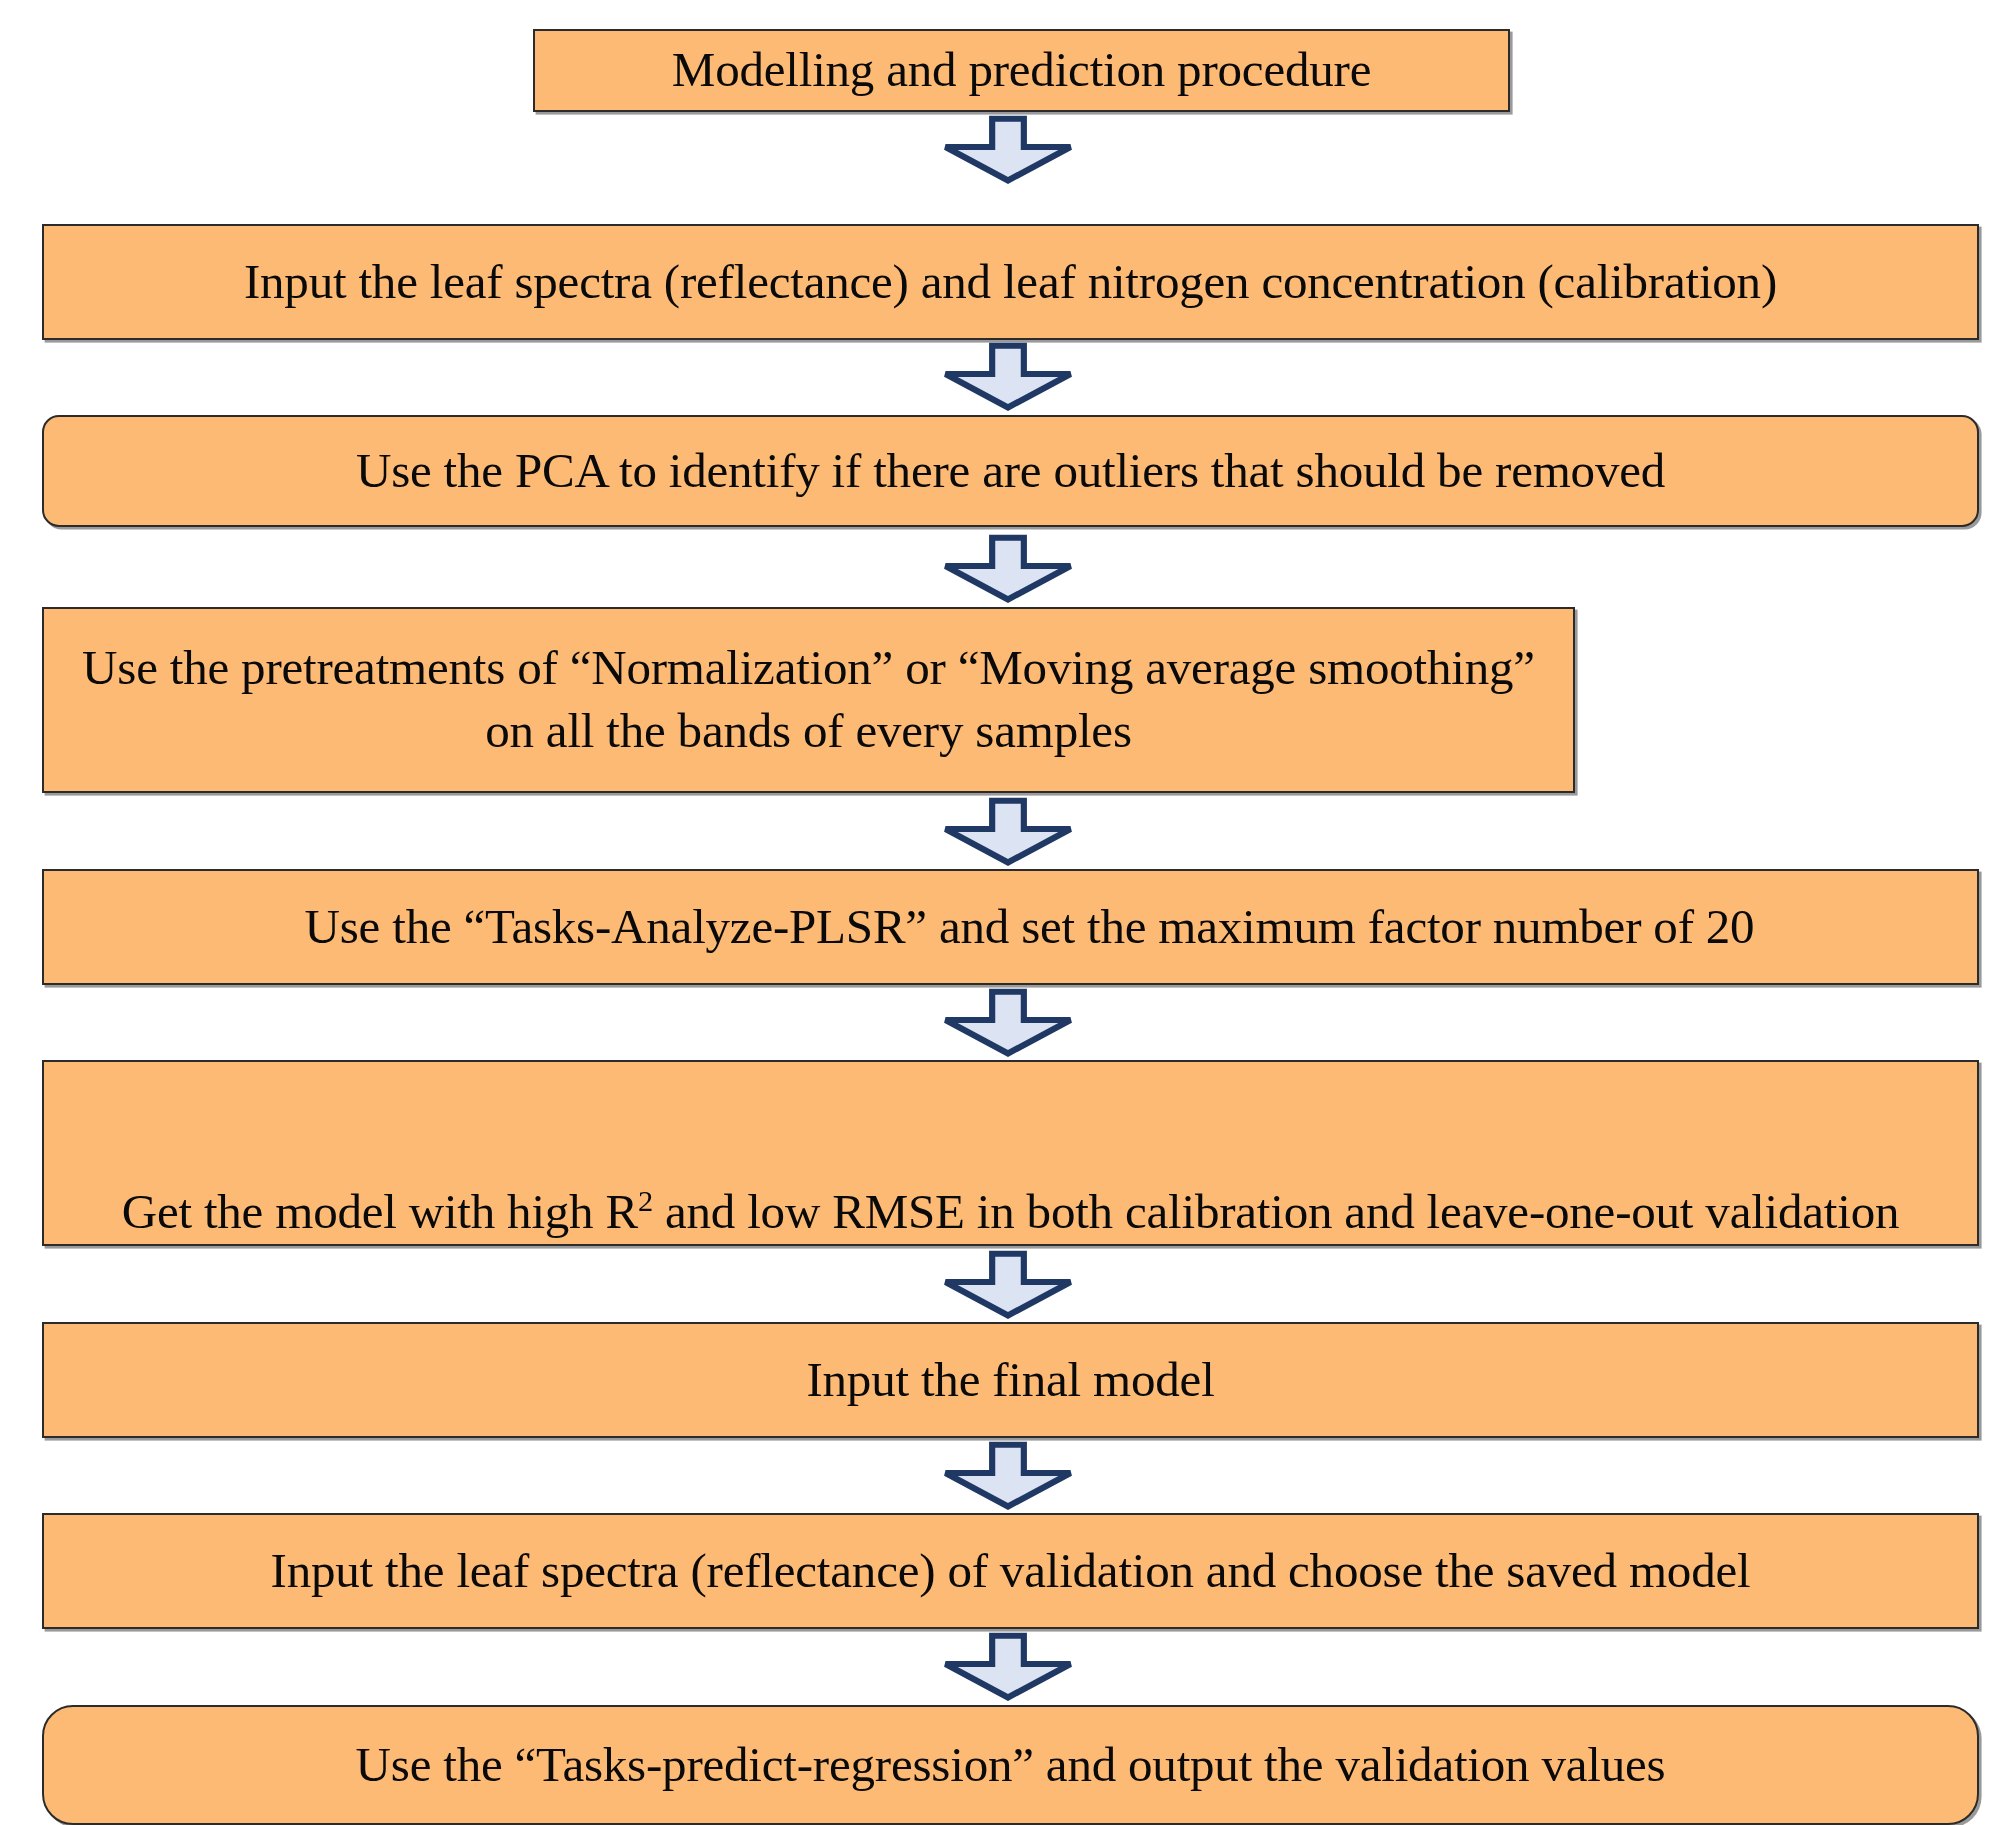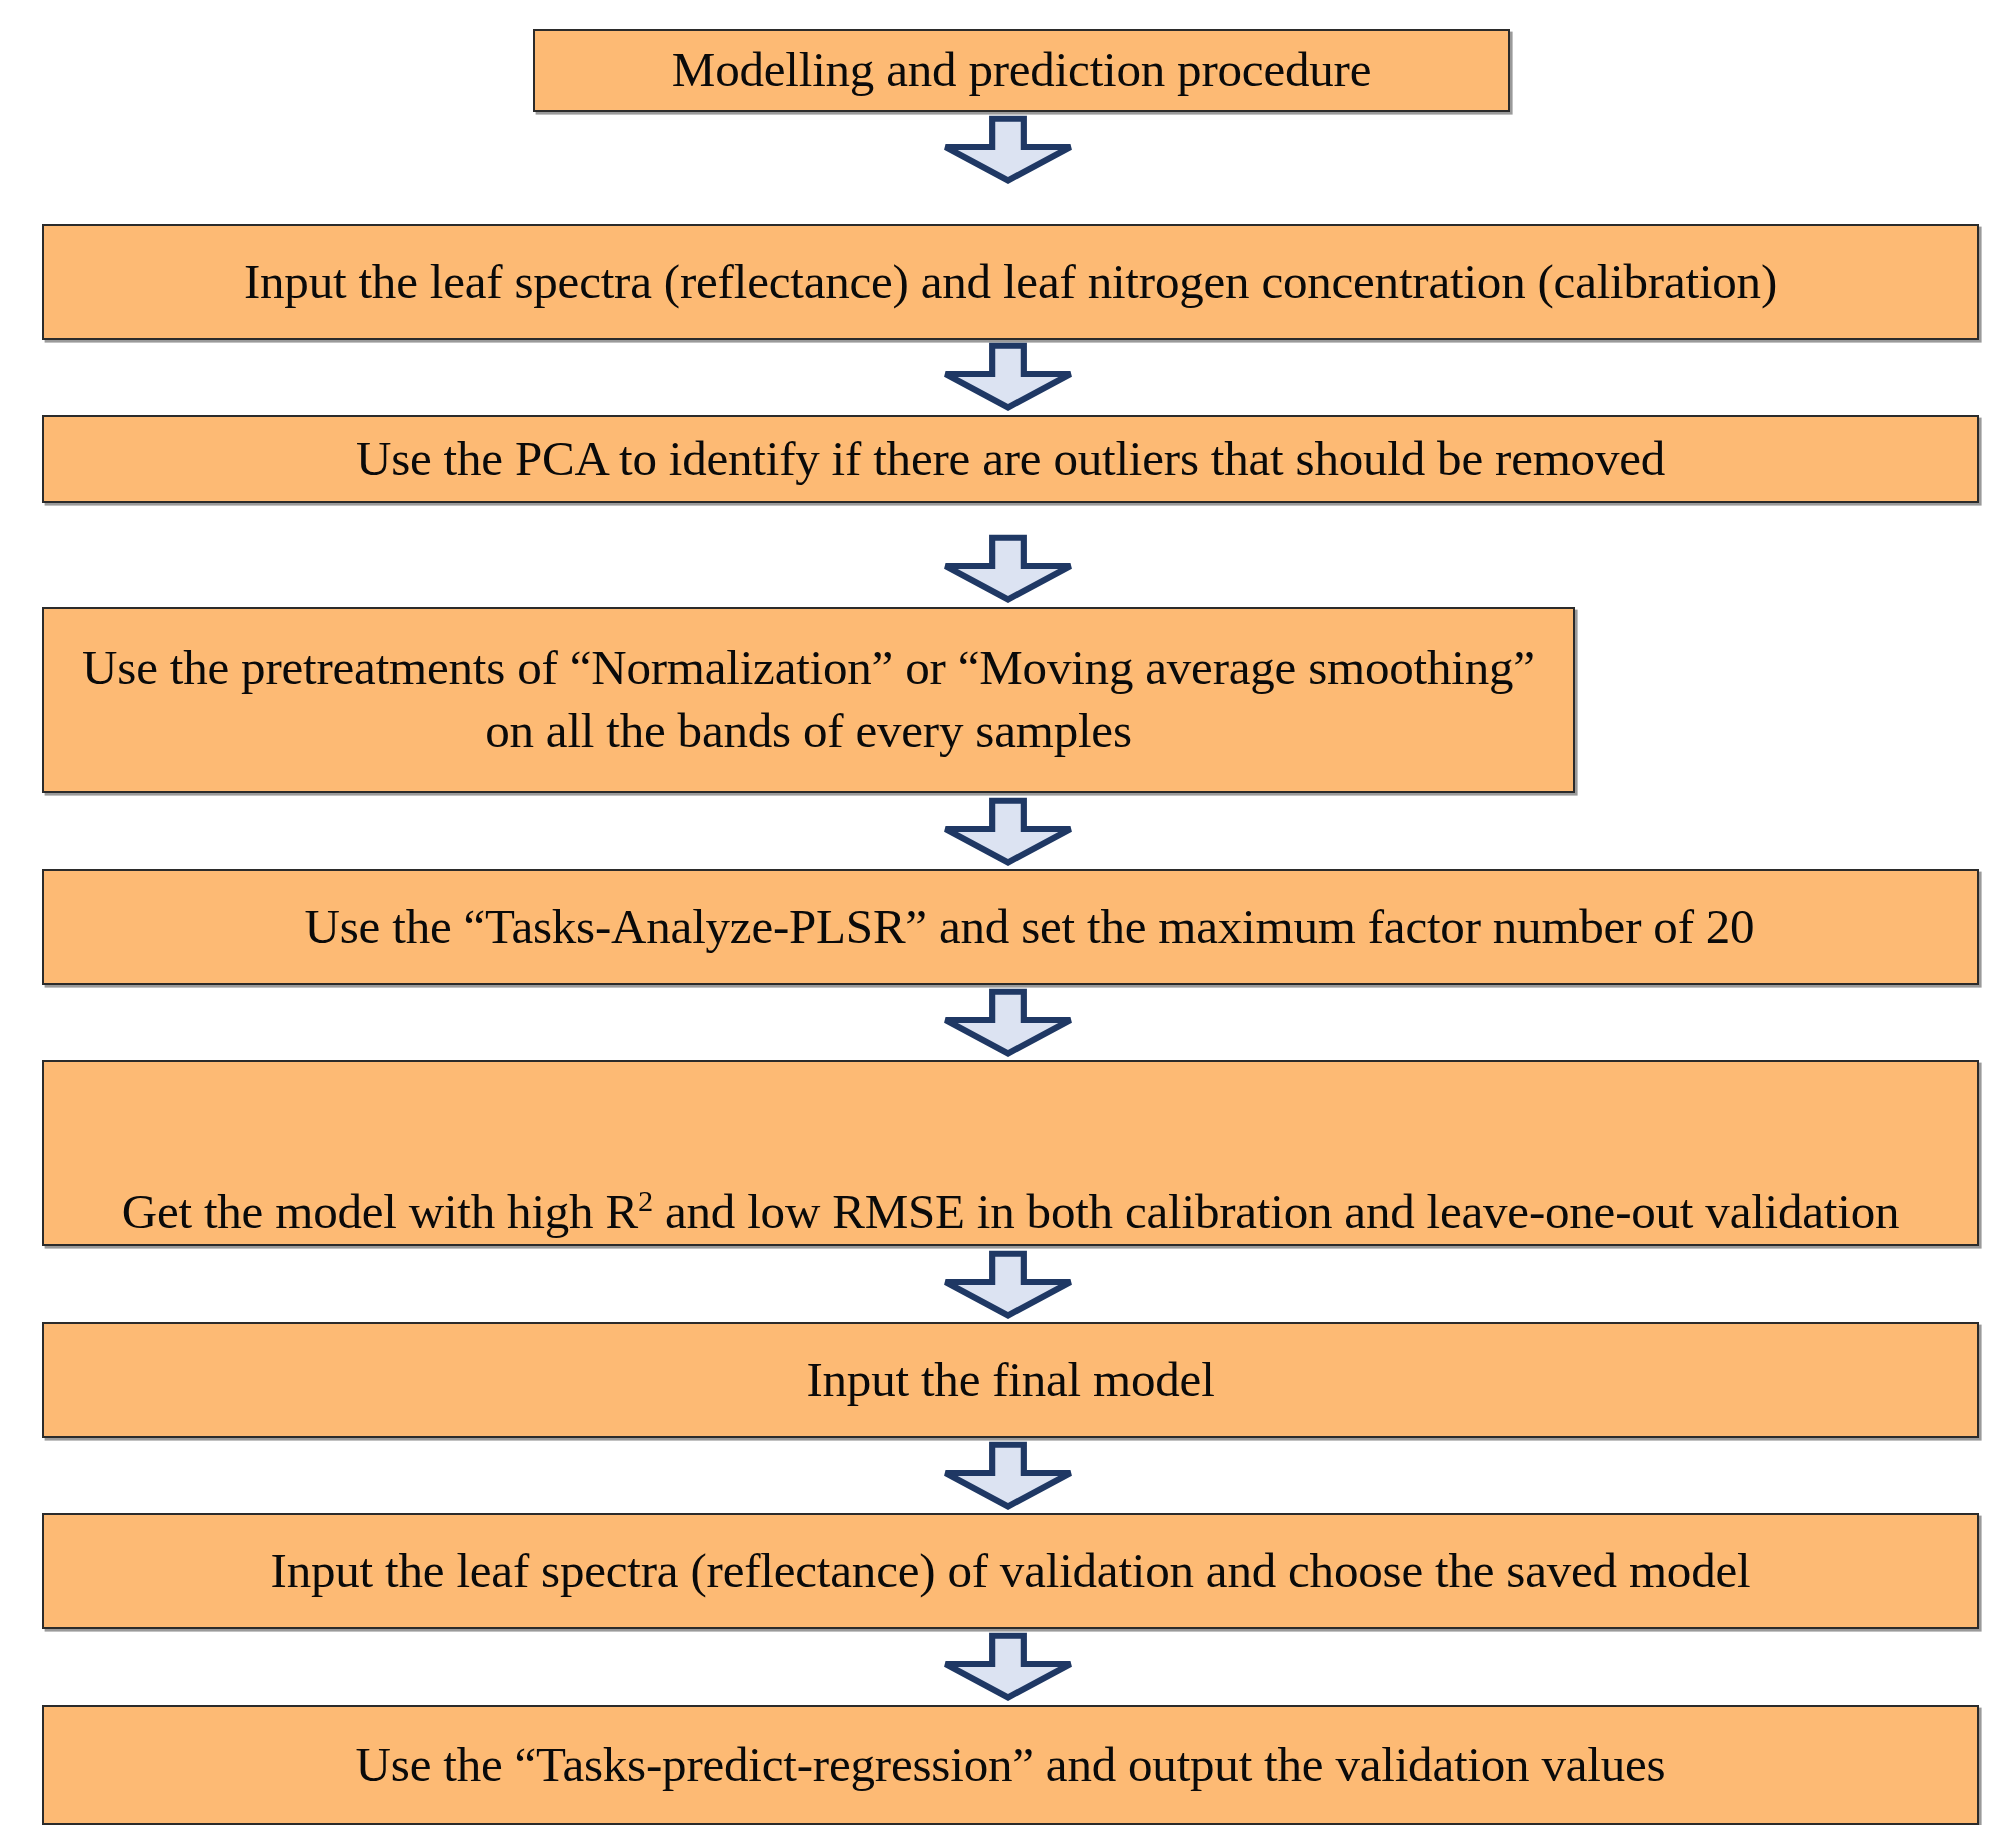--- a/index.html
+++ b/index.html
@@ -83,21 +83,21 @@
   <div class="node" style="left:42px; top:224px; width:1937px; height:116px;justify-content:flex-end;">
     <span class="txt">Input the leaf spectra (reflectance) and leaf nitrogen concentration (calibration)</span>
   </div>
 
   <div class="arrow" style="left:1008px; top:344px;">
     <svg viewBox="0 0 150 76" preserveAspectRatio="none">
       <path d="M57,2 L93,2 L93,34 L146,34 L75,72 L4,34 L57,34 Z" fill="#dce3f2" stroke="#1f3864" stroke-width="7" stroke-linejoin="miter"></path>
     </svg>
   </div>
 
-  <div class="node" style="left:42px; top:415px; width:1937px; height:88px;">
+  <div class="node" style="left:42px; top:415px; width:1937px; height:112px;border-radius:17px;">
     <span class="txt">Use the PCA to identify if there are outliers that should be removed</span>
   </div>
 
   <div class="arrow" style="left:1008px; top:536px;">
     <svg viewBox="0 0 150 76" preserveAspectRatio="none">
       <path d="M57,2 L93,2 L93,34 L146,34 L75,72 L4,34 L57,34 Z" fill="#dce3f2" stroke="#1f3864" stroke-width="7" stroke-linejoin="miter"></path>
     </svg>
   </div>
 
   <div class="node" style="left:42px; top:607px; width:1533px; height:186px;">
@@ -145,18 +145,18 @@
   <div class="node" style="left:42px; top:1513px; width:1937px; height:116px;">
     <span class="txt">Input the leaf spectra (reflectance) of validation and choose the saved model</span>
   </div>
 
   <div class="arrow" style="left:1008px; top:1634px;">
     <svg viewBox="0 0 150 76" preserveAspectRatio="none">
       <path d="M57,2 L93,2 L93,34 L146,34 L75,72 L4,34 L57,34 Z" fill="#dce3f2" stroke="#1f3864" stroke-width="7" stroke-linejoin="miter"></path>
     </svg>
   </div>
 
-  <div class="node" style="left:42px; top:1705px; width:1937px; height:120px;">
+  <div class="node" style="left:42px; top:1705px; width:1937px; height:120px;border-radius:31px;">
     <span class="txt">Use the “Tasks-predict-regression” and output the validation values</span>
   </div>
 
 </div>
 
 
 </body></html>

